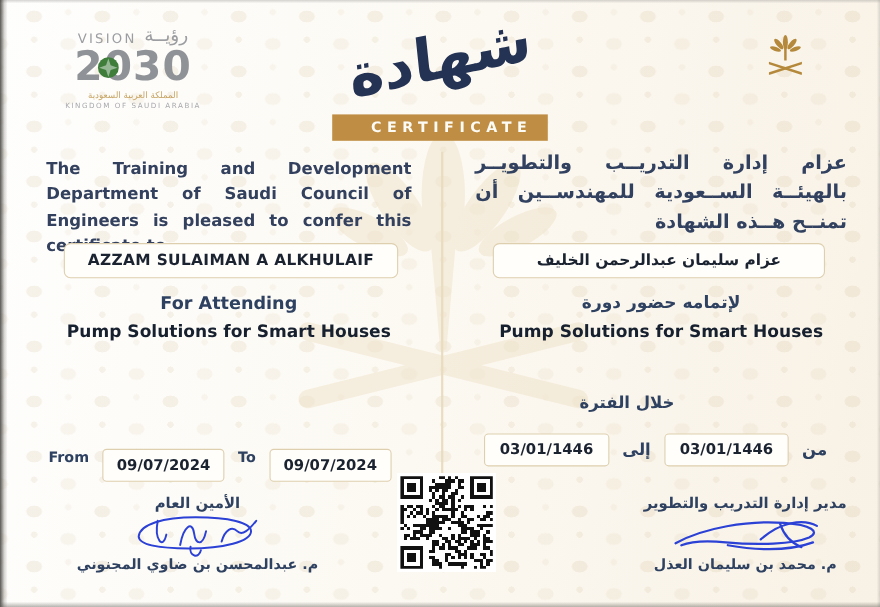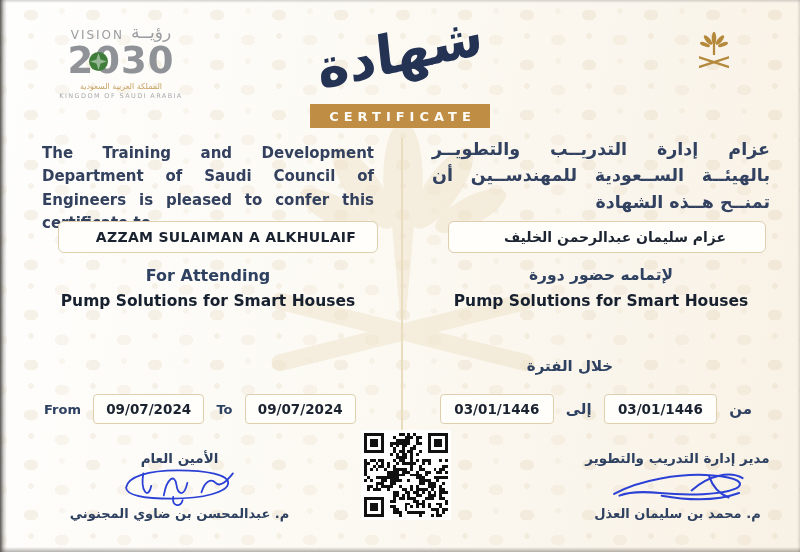--- a/index.html
+++ b/index.html
@@ -39,58 +39,58 @@
   .v-ar{font-size:17px;color:#9b9da1;}
   .v-year{position:relative;font-size:37px;font-weight:bold;color:#8f9296;line-height:1.05;letter-spacing:1px;}
   .v-emblem{position:absolute;left:33px;top:9px;width:21px;height:21px;}
   .v-king-ar{font-size:8px;color:#c7a464;margin-top:1px;}
   .v-king-en{font-size:6.5px;letter-spacing:1.4px;color:#a8a9ad;margin-top:1px;}
 
   .title-block{position:absolute;left:290px;top:6px;width:220px;text-align:center;}
   .callig{height:92px;display:flex;align-items:center;justify-content:center;
     font-size:54px;font-weight:bold;color:#243254;transform:rotate(-12deg) skewX(-6deg);}
   .cert-banner{display:inline-block;margin-top:6px;background:#bf8e44;color:#fdfbf5;
-    font-size:13px;font-weight:bold;letter-spacing:5px;padding:5px 14px 4px 19px;}
+    font-size:13px;font-weight:bold;letter-spacing:5px;padding:5px 14px 4px 35px;}
 
   .sce-logo{position:absolute;left:630px;top:26px;width:168px;}
   .sce-row{display:flex;align-items:flex-start;justify-content:center;gap:6px;}
   .sce-emblem{width:30px;height:52px;flex:0 0 auto;}
   .sce-right{text-align:center;}
   .sce-acronym{position:relative;font-size:38px;font-weight:bold;color:#1e2b4d;line-height:1;letter-spacing:1px;}
   .sce-gold-dash{position:absolute;right:-3px;top:2px;width:26px;height:7px;background:#bf8e44;
     clip-path:polygon(0 50%,18% 0,100% 0,100% 100%,18% 100%);}
   .sce-ar{font-size:9px;font-weight:bold;color:#2a3a5e;margin-top:4px;}
   .sce-en{font-size:6.3px;letter-spacing:1px;color:#b28c47;margin-top:2px;}
 
   
   .en-intro{position:absolute;left:42px;top:142px;width:332px;font-size:15px;font-weight:bold;
     color:#33415e;line-height:1.55;text-align:justify;}
   .name-box{position:absolute;height:30px;background:#fffefb;border:1px solid #decfae;border-radius:6px;
-    display:flex;align-items:center;justify-content:center;font-weight:bold;color:#1b2330;font-size:14px;padding-left:16px;}
+    display:flex;align-items:center;justify-content:center;font-weight:bold;color:#1b2330;font-size:14px;}
   .en-name-box{left:58px;top:221px;width:302px;letter-spacing:.3px;}
   .ar-name-box{left:448px;top:221px;width:300px;direction:rtl;}
   .en-attending{position:absolute;left:42px;top:266px;width:332px;text-align:center;
     color:#2e4160;font-weight:bold;font-size:16px;}
   .en-course{position:absolute;left:42px;top:292px;width:332px;text-align:center;
     color:#17202e;font-weight:bold;font-size:15.5px;}
 
   
   .ar-intro{position:absolute;left:432px;top:136px;width:338px;direction:rtl;font-size:17.5px;
     font-weight:bold;color:#31415f;line-height:1.5;text-align:justify;text-align-last:right;}
   .ar-attending{position:absolute;left:432px;top:266px;width:338px;direction:rtl;text-align:center;
     color:#2e4160;font-weight:bold;font-size:15.5px;}
   .ar-course{position:absolute;left:432px;top:292px;width:338px;text-align:center;
     color:#17202e;font-weight:bold;font-size:15.5px;}
 
   
   .date-box{height:28px;background:#fffefb;border:1px solid #decfae;border-radius:4px;
     display:flex;align-items:center;justify-content:center;font-weight:bold;font-size:13.5px;color:#1b2330;}
   .en-dates{position:absolute;left:44px;top:394px;width:312px;display:flex;align-items:center;gap:12px;}
   .en-dates .lbl{color:#2e4160;font-weight:bold;font-size:13px;flex:0 0 auto;}
-  .en-dates .date-box{flex:1;}
+  .en-dates .date-box{flex:1;margin-top:14px;}
   .ar-period-label{position:absolute;left:400px;top:357px;width:340px;direction:rtl;text-align:center;
     color:#2e4160;font-weight:bold;font-size:15px;}
   .ar-dates{position:absolute;left:440px;top:394px;width:312px;display:flex;align-items:center;gap:12px;direction:rtl;}
   .ar-dates .lbl{color:#2e4160;font-weight:bold;font-size:15px;flex:0 0 auto;}
   .ar-dates .date-box{flex:1;}
 
   
   .sig-block{position:absolute;top:450px;width:235px;text-align:center;}
   .sig-left{left:62px;}
   .sig-right{left:560px;}

